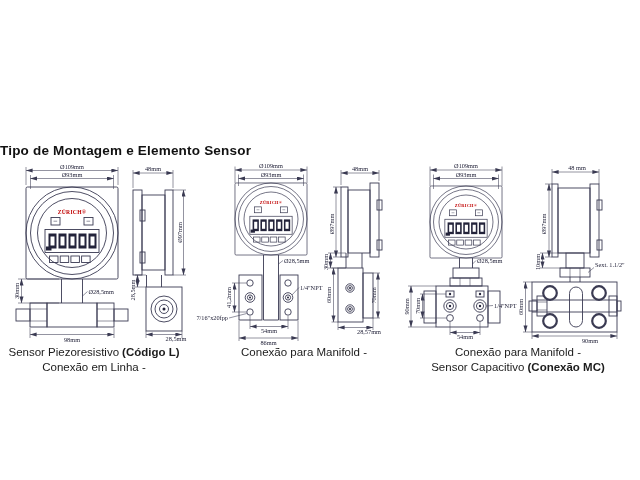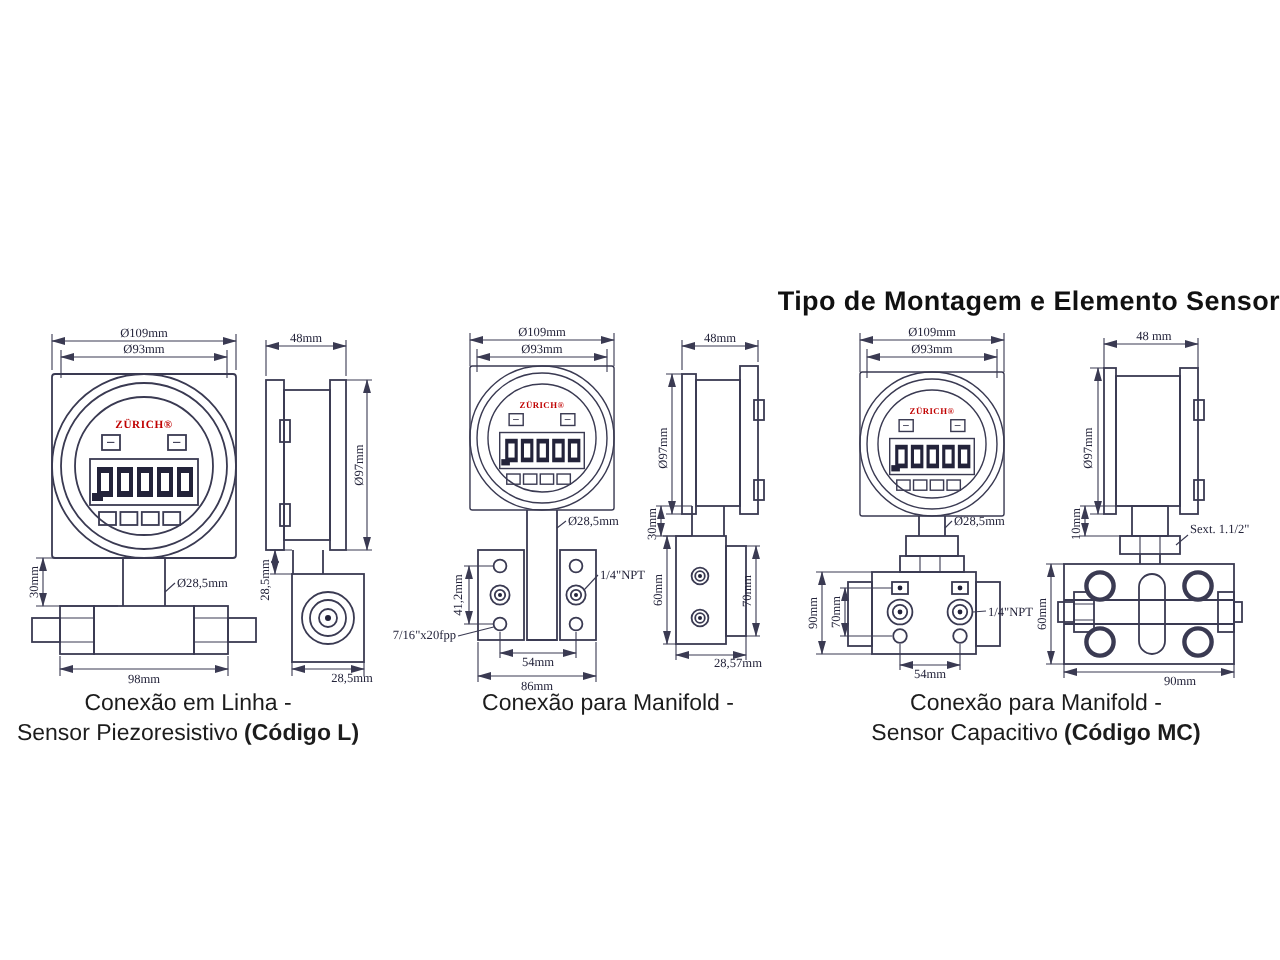--- a/index.html
+++ b/index.html
@@ -1,17 +1,17 @@
 <!DOCTYPE html>
 <html><head>
 <meta charset="utf-8">
 <style>
   html,body{margin:0;padding:0;background:#fff;}
   body{width:640px;height:480px;position:relative;overflow:hidden;font-family:"Liberation Sans",sans-serif;}
-  .page-title{position:absolute;top:143px;left:0;width:640px;text-align:right;
+  .page-title{position:absolute;top:143px;left:0;width:640px;text-align:left;
     font-size:13.5px;font-weight:bold;color:#111;letter-spacing:.2px;}
   .caption{position:absolute;text-align:center;font-size:11.5px;color:#1c1c1c;line-height:14.5px;}
   .caption .code{font-weight:bold;margin-left:3px;}
   svg{position:absolute;top:0;left:0;}
   svg text{font-family:"Liberation Serif",serif;}
   .dt{font-size:6.3px;fill:#23233a;}
   .brand{font-size:5.6px;font-weight:bold;letter-spacing:.3px;}
   .ln{fill:none;stroke:#3a3a52;stroke-width:0.9;}
   .lt{fill:none;stroke:#3a3a52;stroke-width:0.55;}
   .dim{fill:none;stroke:#3a3a52;stroke-width:0.55;marker-start:url(#mA);marker-end:url(#mA);}
@@ -268,24 +268,24 @@
       <line class="dim" x1="525.5" y1="282" x2="525.5" y2="332"></line>
       <text class="dt" x="523" y="307" text-anchor="middle" transform="rotate(-90 523 307)">60mm</text>
       <path class="lt" d="M532,332V339M617,332V339"></path>
       <line class="dim" x1="532" y1="336" x2="617" y2="336"></line>
       <text class="dt" x="590" y="342.5" text-anchor="middle">90mm</text>
     </g>
   </g>
 </svg>
 
 <div class="caption" style="left:6px;top:345px;width:176px;">
+  <div><span>Sensor Piezoresistivo</span><span class="code">(Código L)</span></div>
   <div>Conexão em Linha -</div>
-  <div><span>Sensor Piezoresistivo</span><span class="code">(Código L)</span></div>
 </div>
 
 <div class="caption" style="left:206px;top:345px;width:196px;">
   <div>Conexão para Manifold -</div>
 </div>
 
 <div class="caption" style="left:416px;top:345px;width:204px;">
   <div>Conexão para Manifold -</div>
-  <div><span>Sensor Capacitivo</span><span class="code">(Código MC)</span></div>
+  <div><span>Sensor Capacitivo</span><span class="code">(Conexão MC)</span></div>
 </div>
 
 </body></html>

